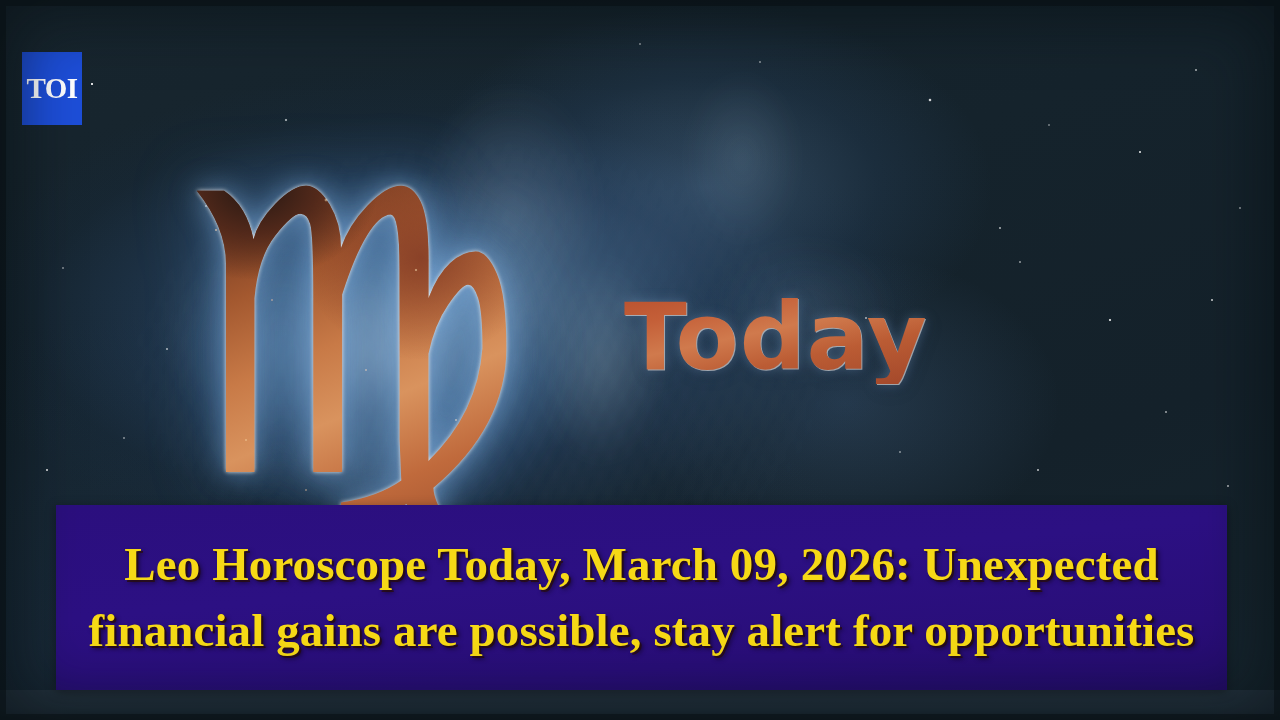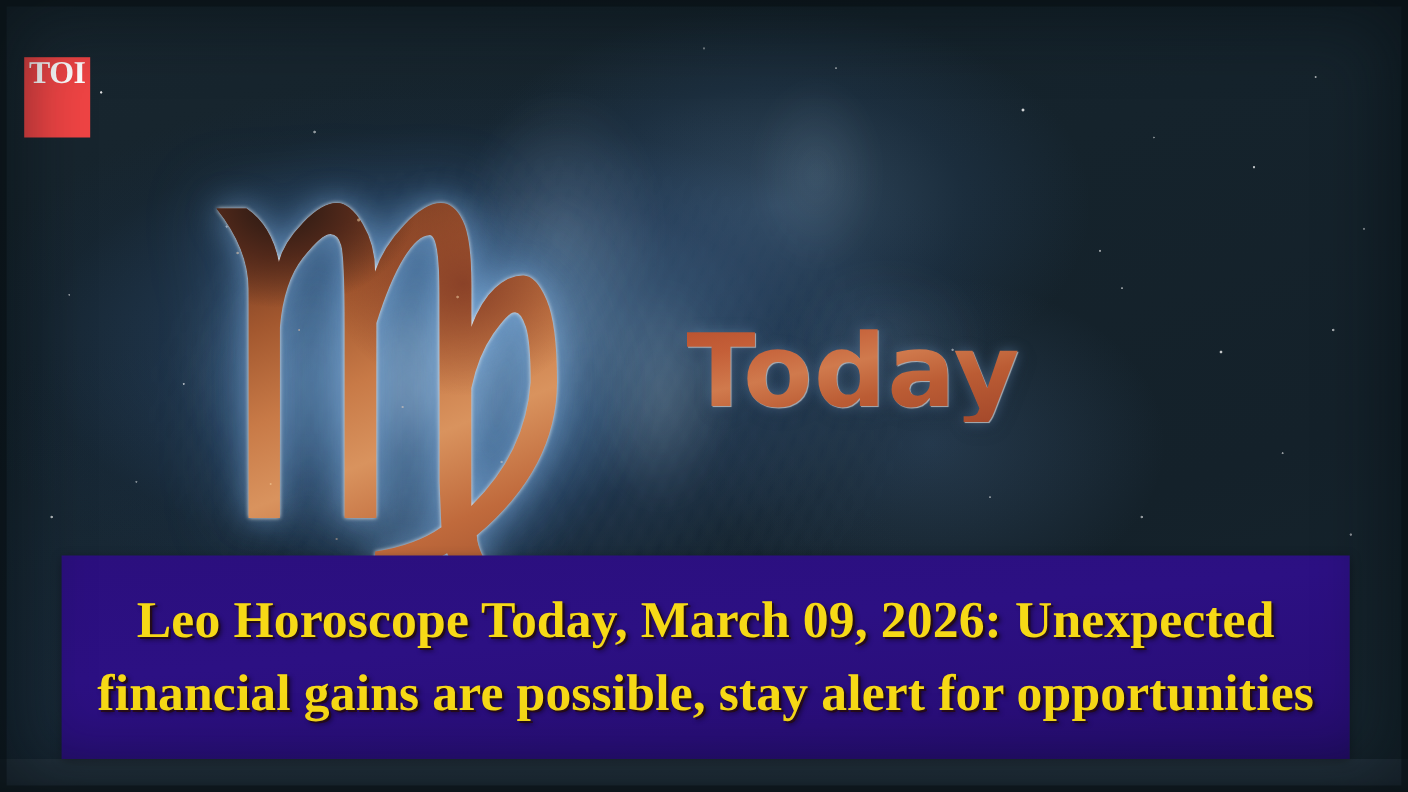--- a/index.html
+++ b/index.html
@@ -132,23 +132,23 @@
       radial-gradient(1.3px 1.3px at 1100px 654px, rgba(255,255,255,0.40) 50%, rgba(0,0,0,0) 100%);
   }
 
   
   .toi-logo {
     position: absolute;
     left: 22px;
     top: 52px;
     width: 60px;
     height: 73px;
-    background: #ef4444;
+    background: #1d4ed8;
     display: flex;
-    align-items: flex-start;
+    align-items: center;
     justify-content: center;
     z-index: 30;
   }
   .toi-logo-text {
     color: #ffffff;
     font-family: "Liberation Serif", "DejaVu Serif", serif;
     font-weight: 700;
     font-size: 29px;
     letter-spacing: -0.5px;
     line-height: 1;

